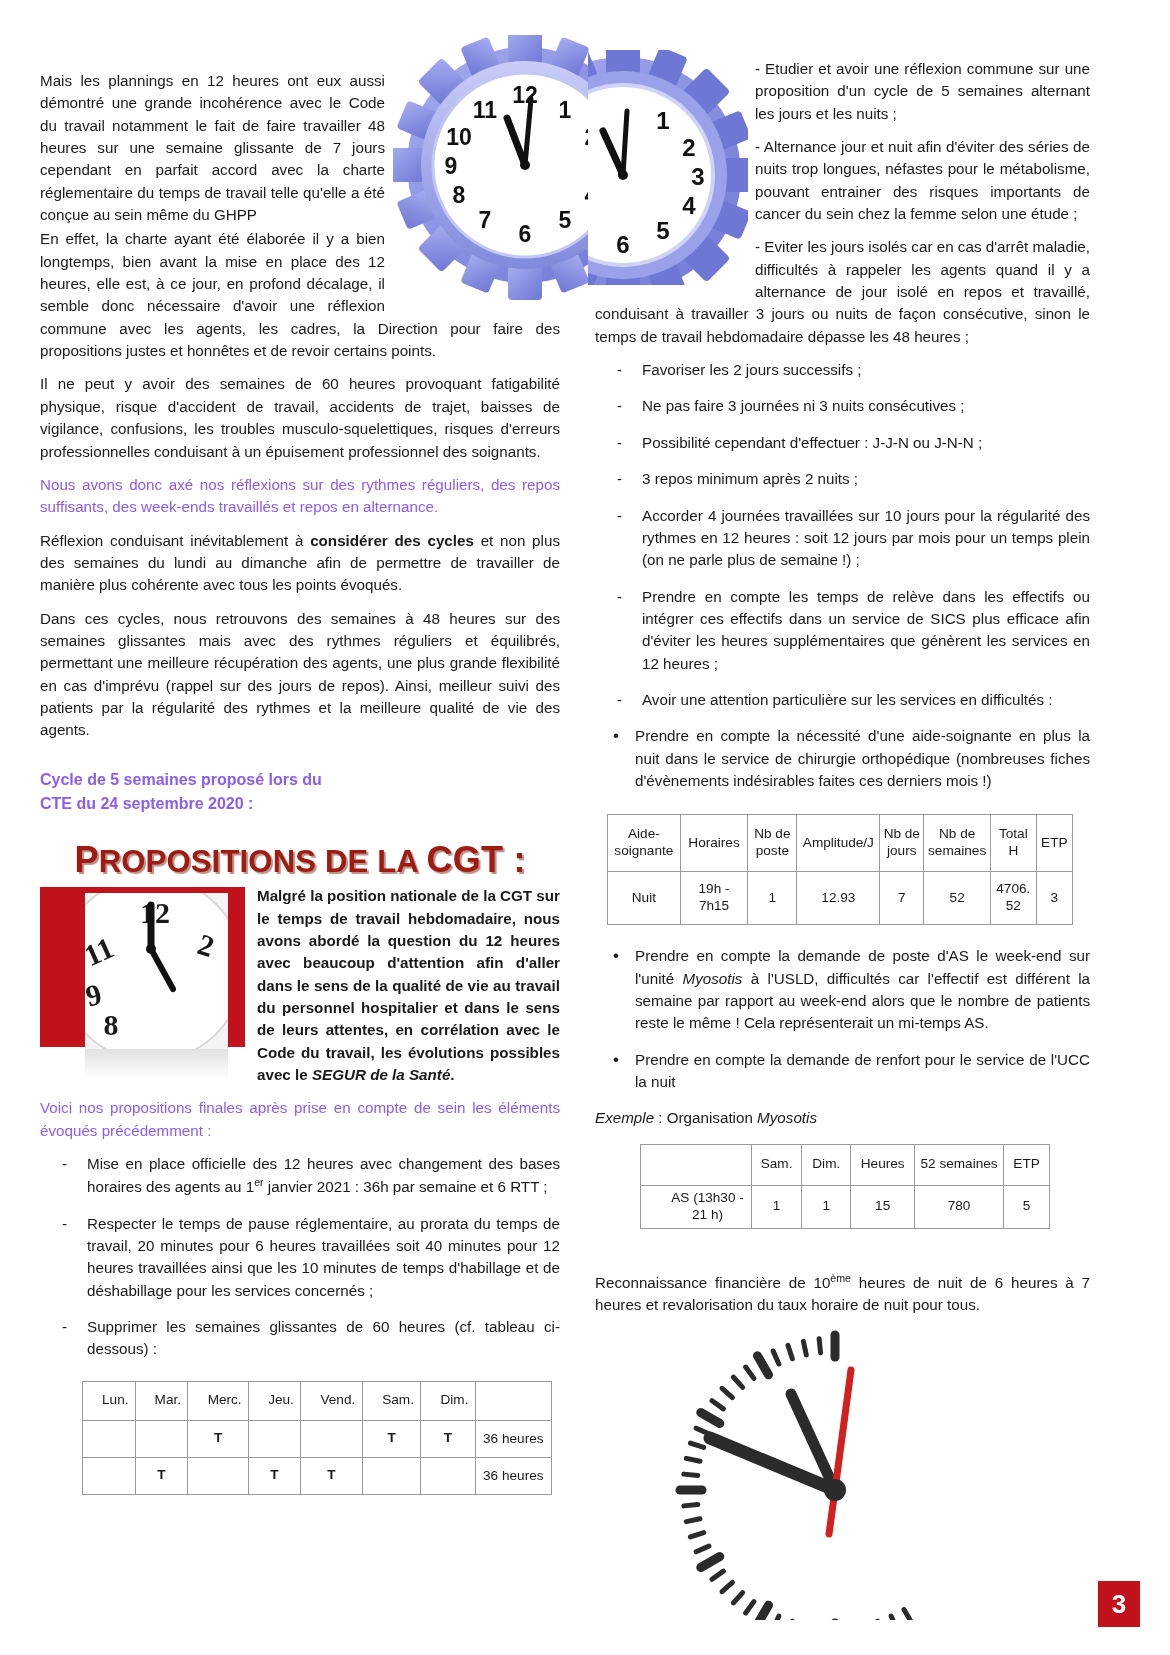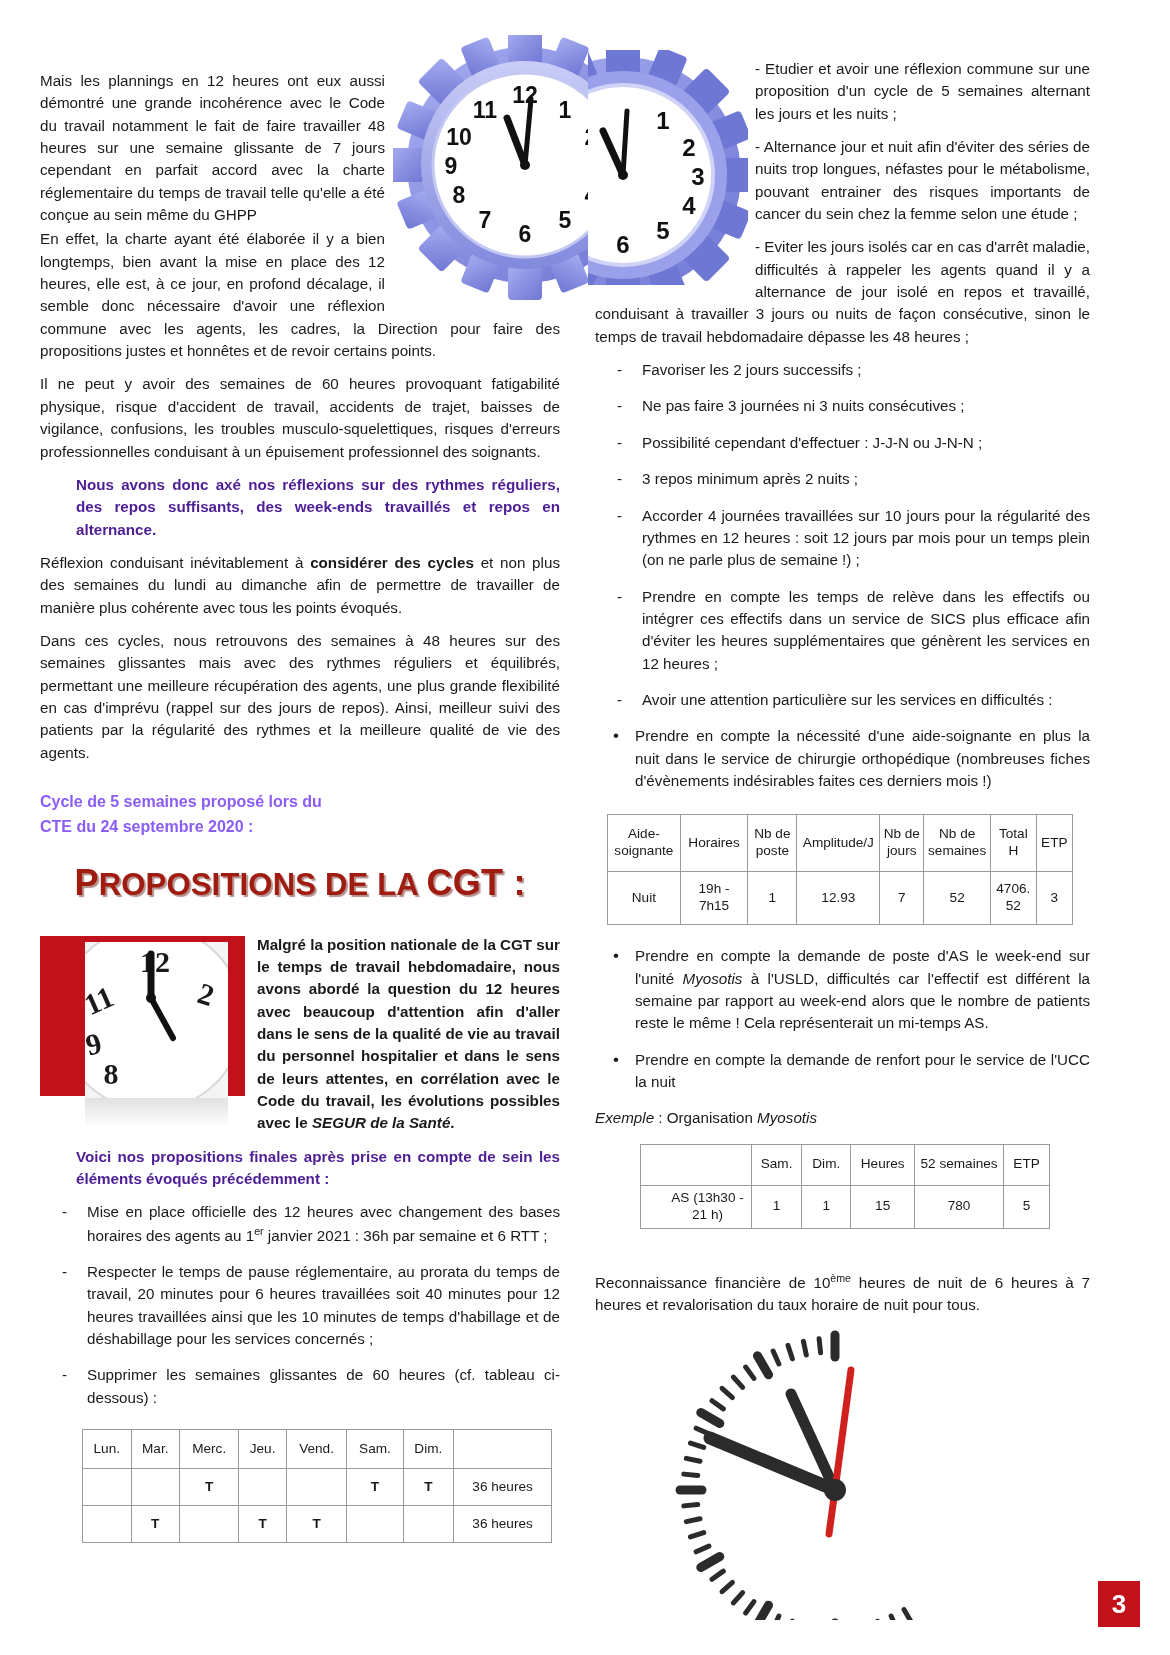--- a/index.html
+++ b/index.html
@@ -35,23 +35,22 @@
     width: 495px;
   }
   p {
     margin: 0 0 11px 0;
     font-size: 15.2px;
     line-height: 1.47;
     text-align: justify;
   }
   p.tight { margin-bottom: 2px; }
   .red-bold {
-    color: #4c1d95;
-    font-weight: bold;
-    margin-left: 36px;
+    color: #8b5cf6;
+    font-weight: normal;
   }
   .bold { font-weight: bold; }
   .ital { font-style: italic; }
 
   
   .gear-clock {
     position: absolute;
     left: 393px;
     top: 35px;
     width: 265px;
@@ -84,21 +83,21 @@
   
   .center-red {
     color: #8b5cf6;
     font-weight: bold;
     font-size: 16px;
     line-height: 1.55;
     margin: 26px 0 0 0;
   }
   .cgt-title {
     text-align: center;
-    margin: 22px 0 30px 0;
+    margin: 22px 0 4px 0;
     font-family: "Liberation Sans", sans-serif;
     font-size: 31px;
     font-weight: bold;
     font-variant: small-caps;
     letter-spacing: 0.2px;
     color: #a01b10;
     text-shadow: 2px 2px 1px rgba(90,10,5,0.45);
   }
   .cgt-title .big { font-size: 36px; }
 
@@ -183,21 +182,21 @@
     vertical-align: middle;
     font-weight: normal;
     padding: 4px 3px;
     line-height: 1.25;
   }
   .tbl-week {
     margin: 20px 0 0 42px;
     width: 470px;
   }
   .tbl-week td { height: 28px; }
-  .tbl-week tr.head td { height: 30px; }
+  .tbl-week tr.head td { height: 30px; padding-left: 16px; }
   .tbl-week td.tcell { font-weight: bold; }
   .tbl-week td.hours { line-height: 1.15; }
 
   .tbl-as {
     margin: 22px 9px 0 12px;
     width: 466px;
   }
   .tbl-as td { height: 24px; }
   .tbl-as tr.head td { height: 48px; }
   .tbl-as tr.body td { height: 44px; }

